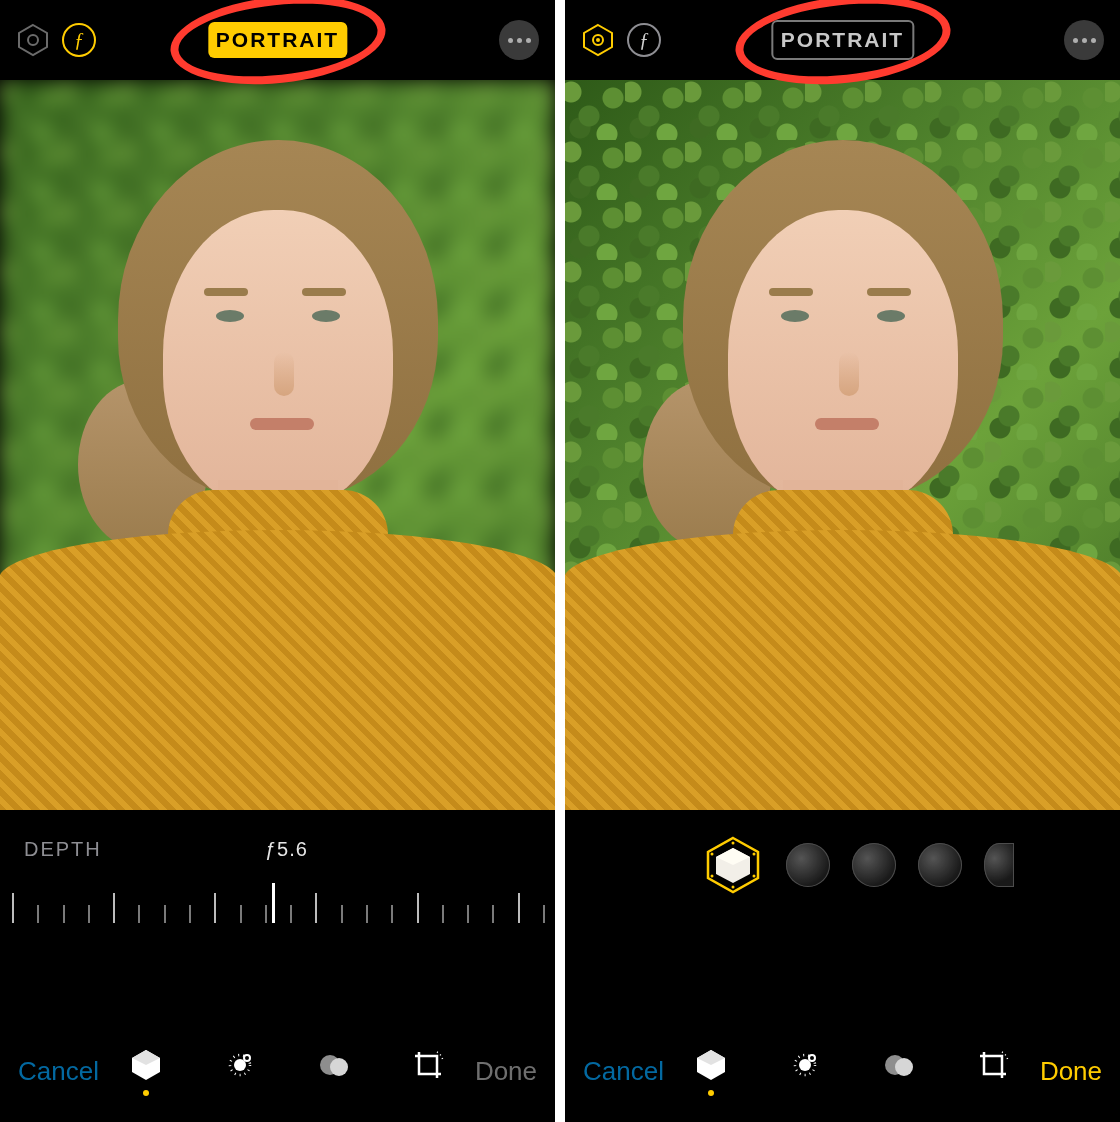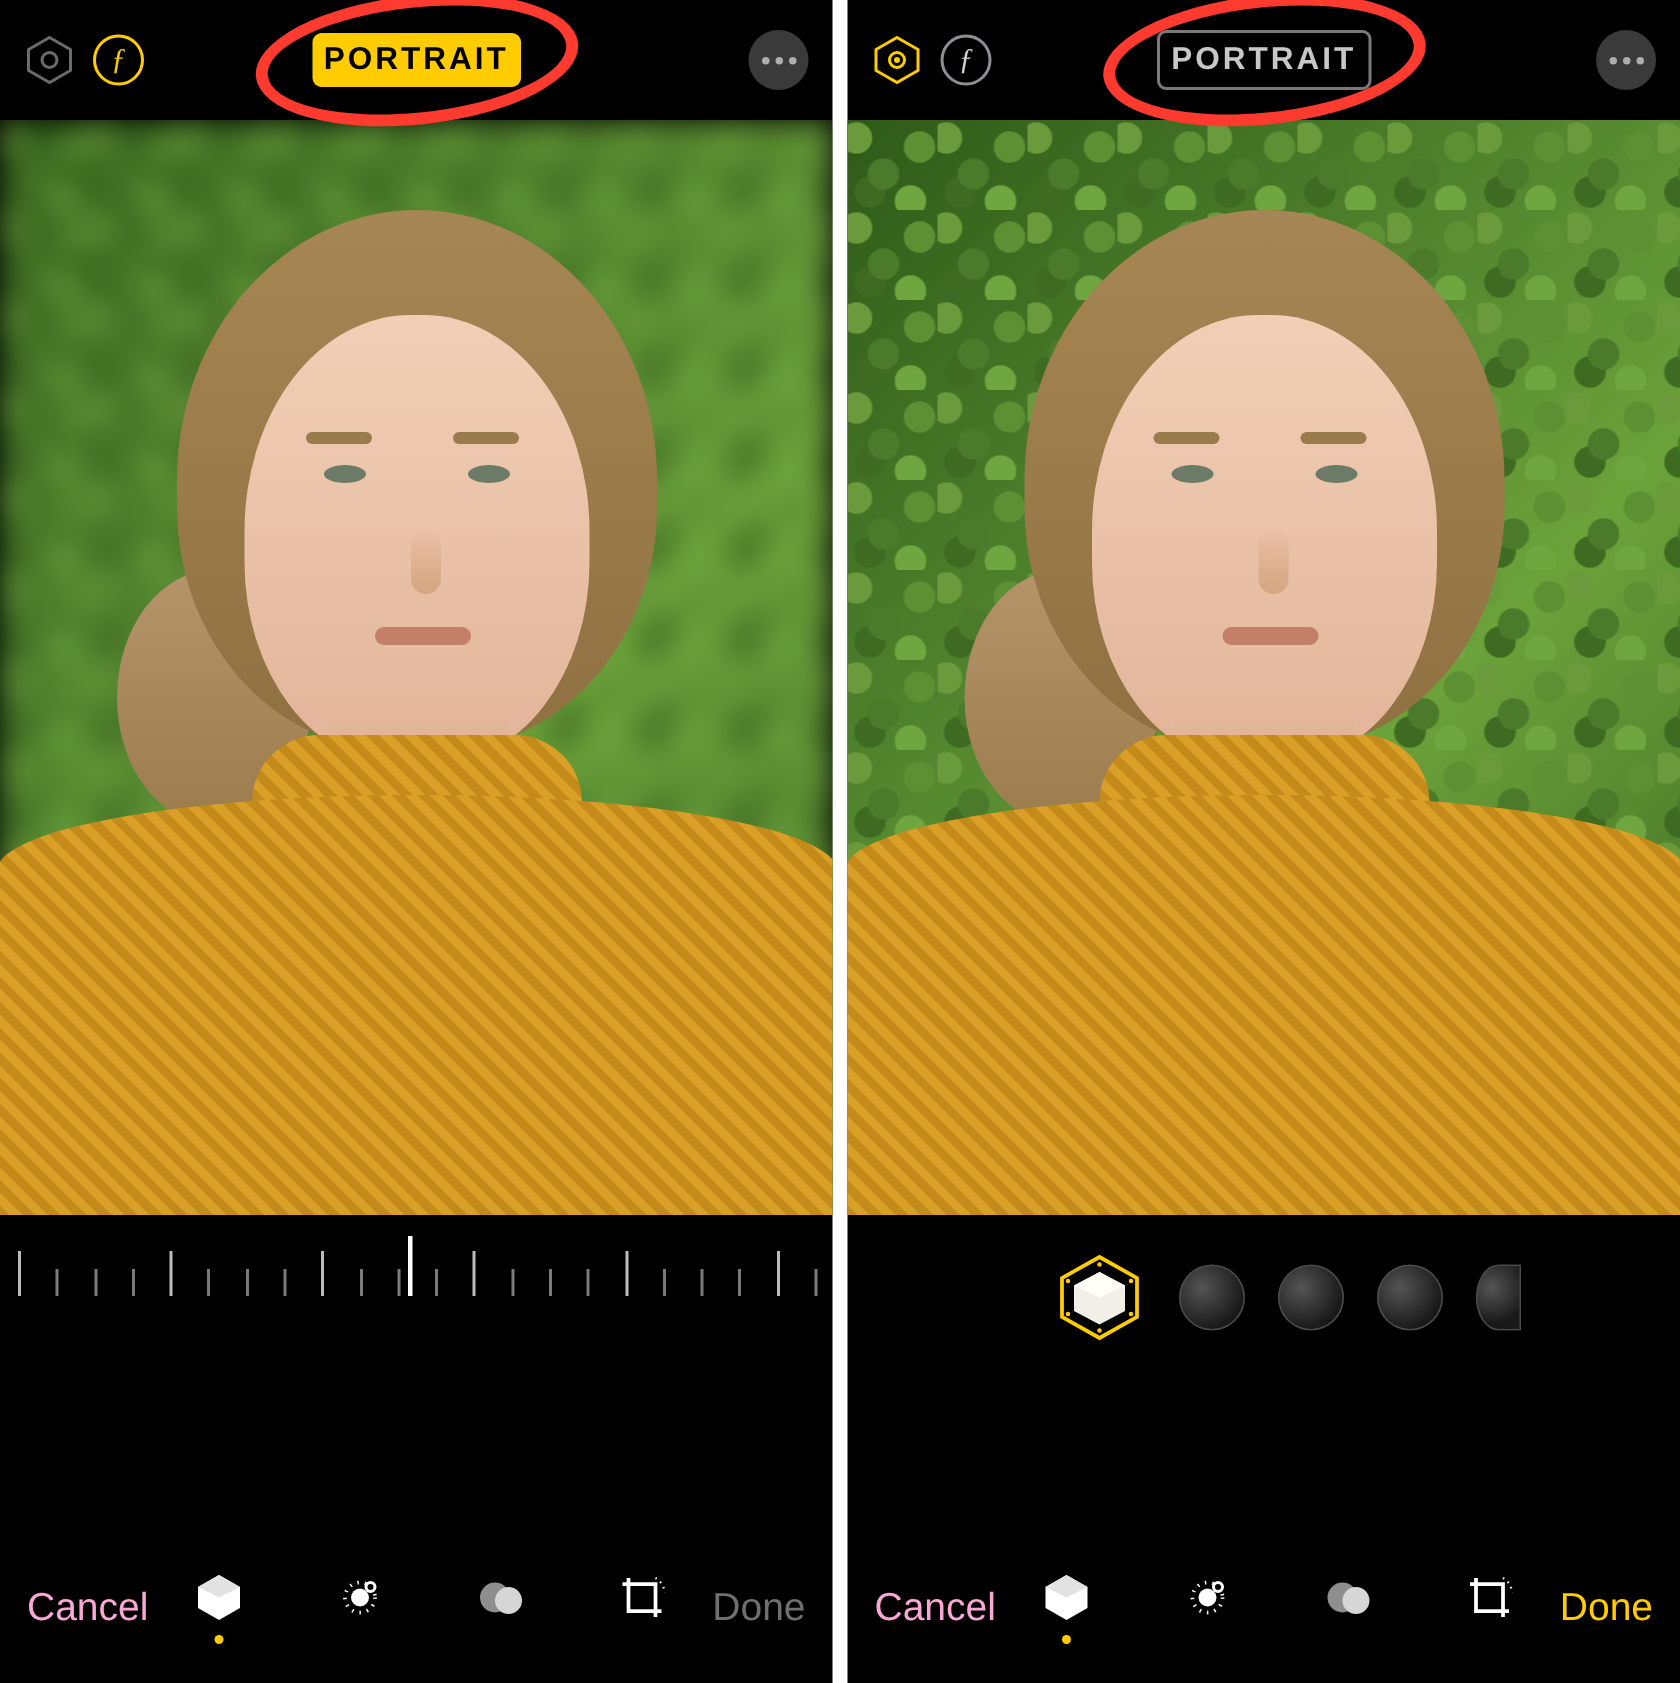--- a/index.html
+++ b/index.html
@@ -58,21 +58,21 @@
   .orb{width:44px;height:44px;border-radius:50%;background:radial-gradient(circle at 35% 35%,#5e5e5e,#1c1c1c 70%);box-shadow:inset 0 0 0 1px #555;}
   .orb + .orb{margin-left:0;}
   .orb.off{opacity:0.9;}
   .orb.last{width:30px;border-radius:50% 0 0 50%;margin-right:-30px;}
   
   .bottombar{display:flex;align-items:center;padding:8px 18px 18px;gap:0;}
   .tool{flex:1;display:flex;flex-direction:column;align-items:center;gap:6px;color:#fff;}
   .tool svg{width:38px;height:38px;}
   .dot{width:6px;height:6px;border-radius:50%;background:#ffcc00;visibility:hidden;}
   .dot.on{visibility:visible;}
-  .txtbtn{font-size:26px;color:#f9a8d4;}
+  .txtbtn{font-size:26px;color:#0369a1;}
   .txtbtn.dim{color:#6f6f6f;}
   .txtbtn.gold{color:#ffcc00;}
 </style>
 </head>
 <body>
 
 <div class="wrap">
 
   <div class="phone">
     <div class="topbar">
@@ -107,20 +107,25 @@
         <div class="nose"></div>
           <div class="mouth"></div>
         <div class="neck"></div>
           <div class="collar"></div>
           <div class="sweater"></div>
       </div>
     </div>
 
     <div class="controls">
       <div>
+        <div class="depth-row">
+          <span>DEPTH</span>
+          <span class="val">ƒ5.6</span>
+          <span class="spacer"></span>
+        </div>
         <div class="ticks" id="ticks-left">
             <div class="tick major" style="left: 0%;"></div>
             <div class="tick" style="left: 4.7619%;"></div>
             <div class="tick" style="left: 9.52381%;"></div>
             <div class="tick" style="left: 14.2857%;"></div>
             <div class="tick major" style="left: 19.0476%;"></div>
             <div class="tick" style="left: 23.8095%;"></div>
             <div class="tick" style="left: 28.5714%;"></div>
             <div class="tick" style="left: 33.3333%;"></div>
             <div class="tick major" style="left: 38.0952%;"></div>

